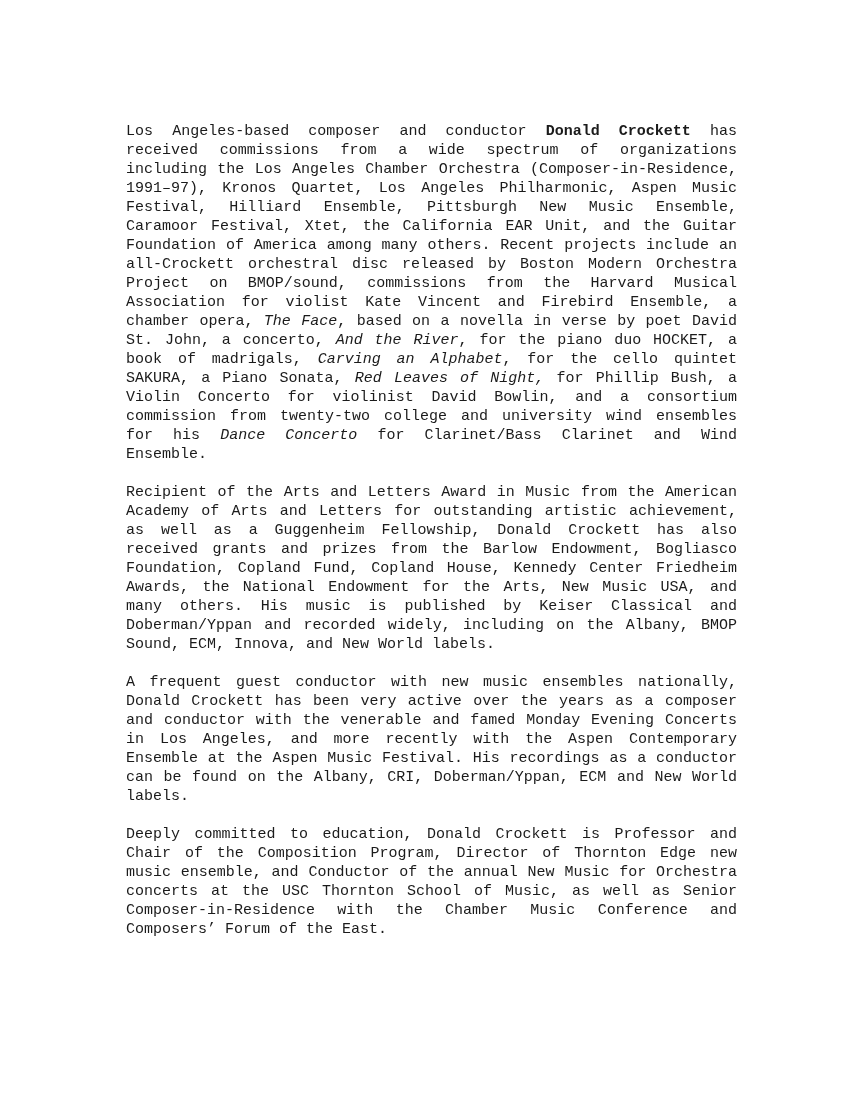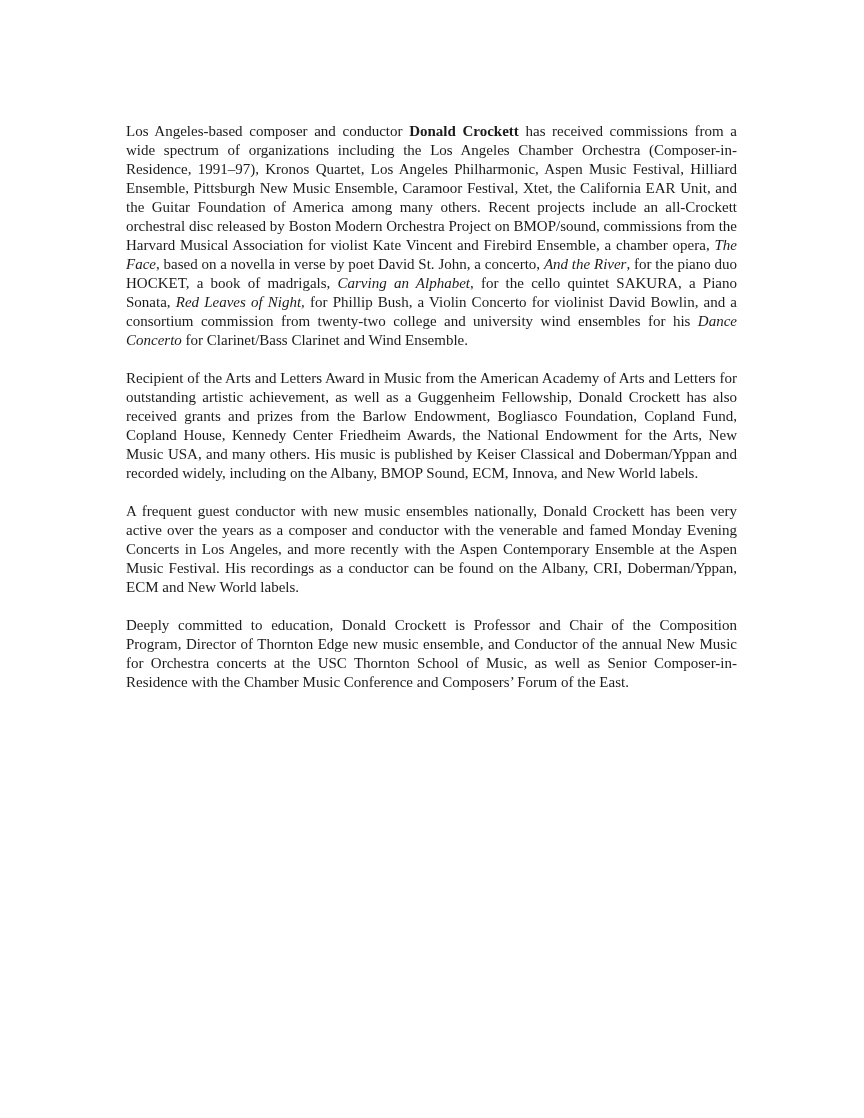--- a/index.html
+++ b/index.html
@@ -35,19 +35,19 @@
     padding: 0;
   }
   .run-normal { font-weight: normal; font-style: normal; }
   .run-bold   { font-weight: bold;   font-style: normal; }
   .run-italic { font-weight: normal; font-style: italic; }
 </style>
 </head>
 <body>
 
 <div class="page">
-  <div class="doc" id="doc" style="color: rgb(27, 27, 27);">
+  <div class="doc" id="doc" style="color: rgb(27, 27, 27); font-family: Liberation Mono, monospace;">
       <p class="para"><span class="run-normal">Los Angeles-based composer and conductor </span><span class="run-bold">Donald Crockett</span><span class="run-normal"> has received commissions from a wide spectrum of organizations including the Los Angeles Chamber Orchestra (Composer-in-Residence, 1991–97), Kronos Quartet, Los Angeles Philharmonic, Aspen Music Festival, Hilliard Ensemble, Pittsburgh New Music Ensemble, Caramoor Festival, Xtet, the California EAR Unit, and the Guitar Foundation of America among many others. Recent projects include an all-Crockett orchestral disc released by Boston Modern Orchestra Project on BMOP/sound, commissions from the Harvard Musical Association for violist Kate Vincent and Firebird Ensemble, a chamber opera, </span><span class="run-italic">The Face</span><span class="run-normal">, based on a novella in verse by poet David St. John, a concerto, </span><span class="run-italic">And the River</span><span class="run-normal">, for the piano duo HOCKET, a book of madrigals, </span><span class="run-italic">Carving an Alphabet</span><span class="run-normal">, for the cello quintet SAKURA, a Piano Sonata, </span><span class="run-italic">Red Leaves of Night,</span><span class="run-normal"> for Phillip Bush, a Violin Concerto for violinist David Bowlin, and a consortium commission from twenty-two college and university wind ensembles for his </span><span class="run-italic">Dance Concerto</span><span class="run-normal"> for Clarinet/Bass Clarinet and Wind Ensemble.</span></p>
       <p class="para"><span class="run-normal">Recipient of the Arts and Letters Award in Music from the American Academy of Arts and Letters for outstanding artistic achievement, as well as a Guggenheim Fellowship, Donald Crockett has also received grants and prizes from the Barlow Endowment, Bogliasco Foundation, Copland Fund, Copland House, Kennedy Center Friedheim Awards, the National Endowment for the Arts, New Music USA, and many others.  His music is published by Keiser Classical and Doberman/Yppan and recorded widely, including on the Albany, BMOP Sound, ECM, Innova, and New World labels.</span></p>
       <p class="para"><span class="run-normal">A frequent guest conductor with new music ensembles nationally, Donald Crockett has been very active over the years as a composer and conductor with the venerable and famed Monday Evening Concerts in Los Angeles, and more recently with the Aspen Contemporary Ensemble at the Aspen Music Festival.  His recordings as a conductor can be found on the Albany, CRI, Doberman/Yppan, ECM and New World labels.</span></p>
       <p class="para"><span class="run-normal">Deeply committed to education, Donald Crockett is Professor and Chair of the Composition Program, Director of Thornton Edge new music ensemble, and Conductor of the annual New Music for Orchestra concerts at the USC Thornton School of Music, as well as Senior Composer-in-Residence with the Chamber Music Conference and Composers’ Forum of the East.</span></p>
     </div>
 </div>
 
 </body></html>

